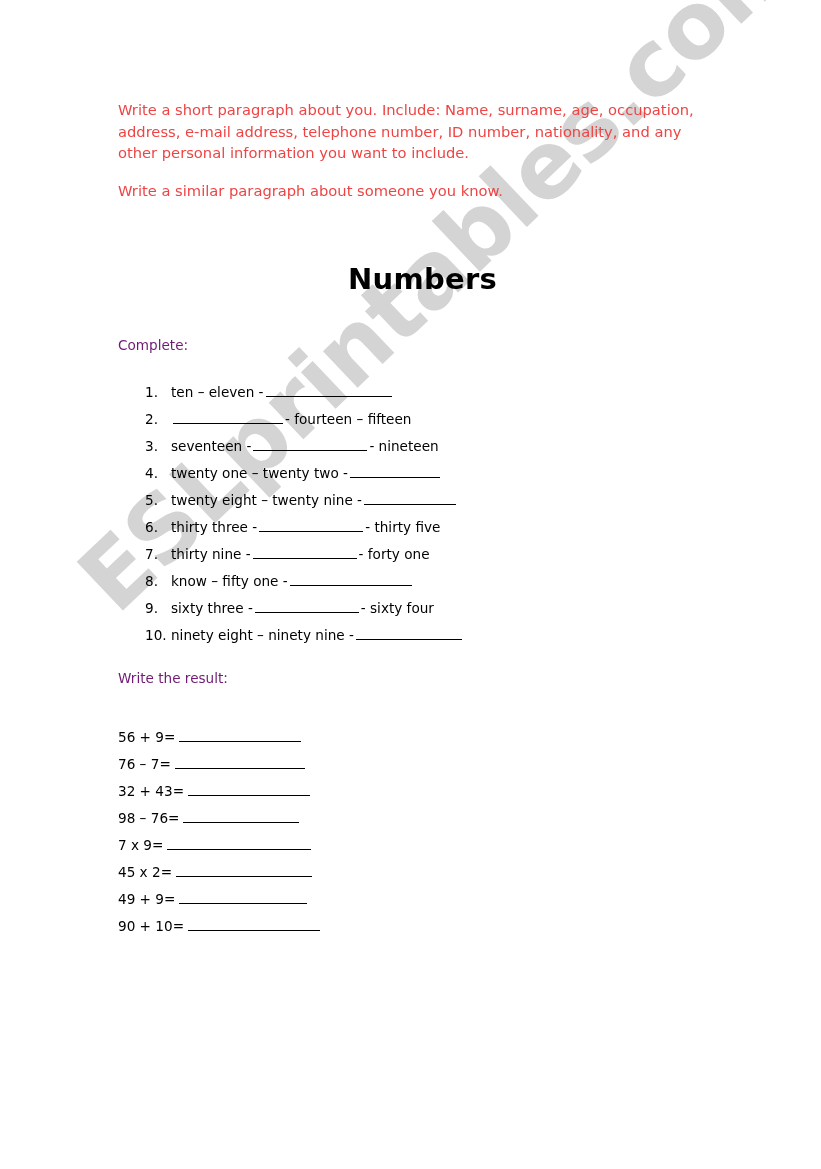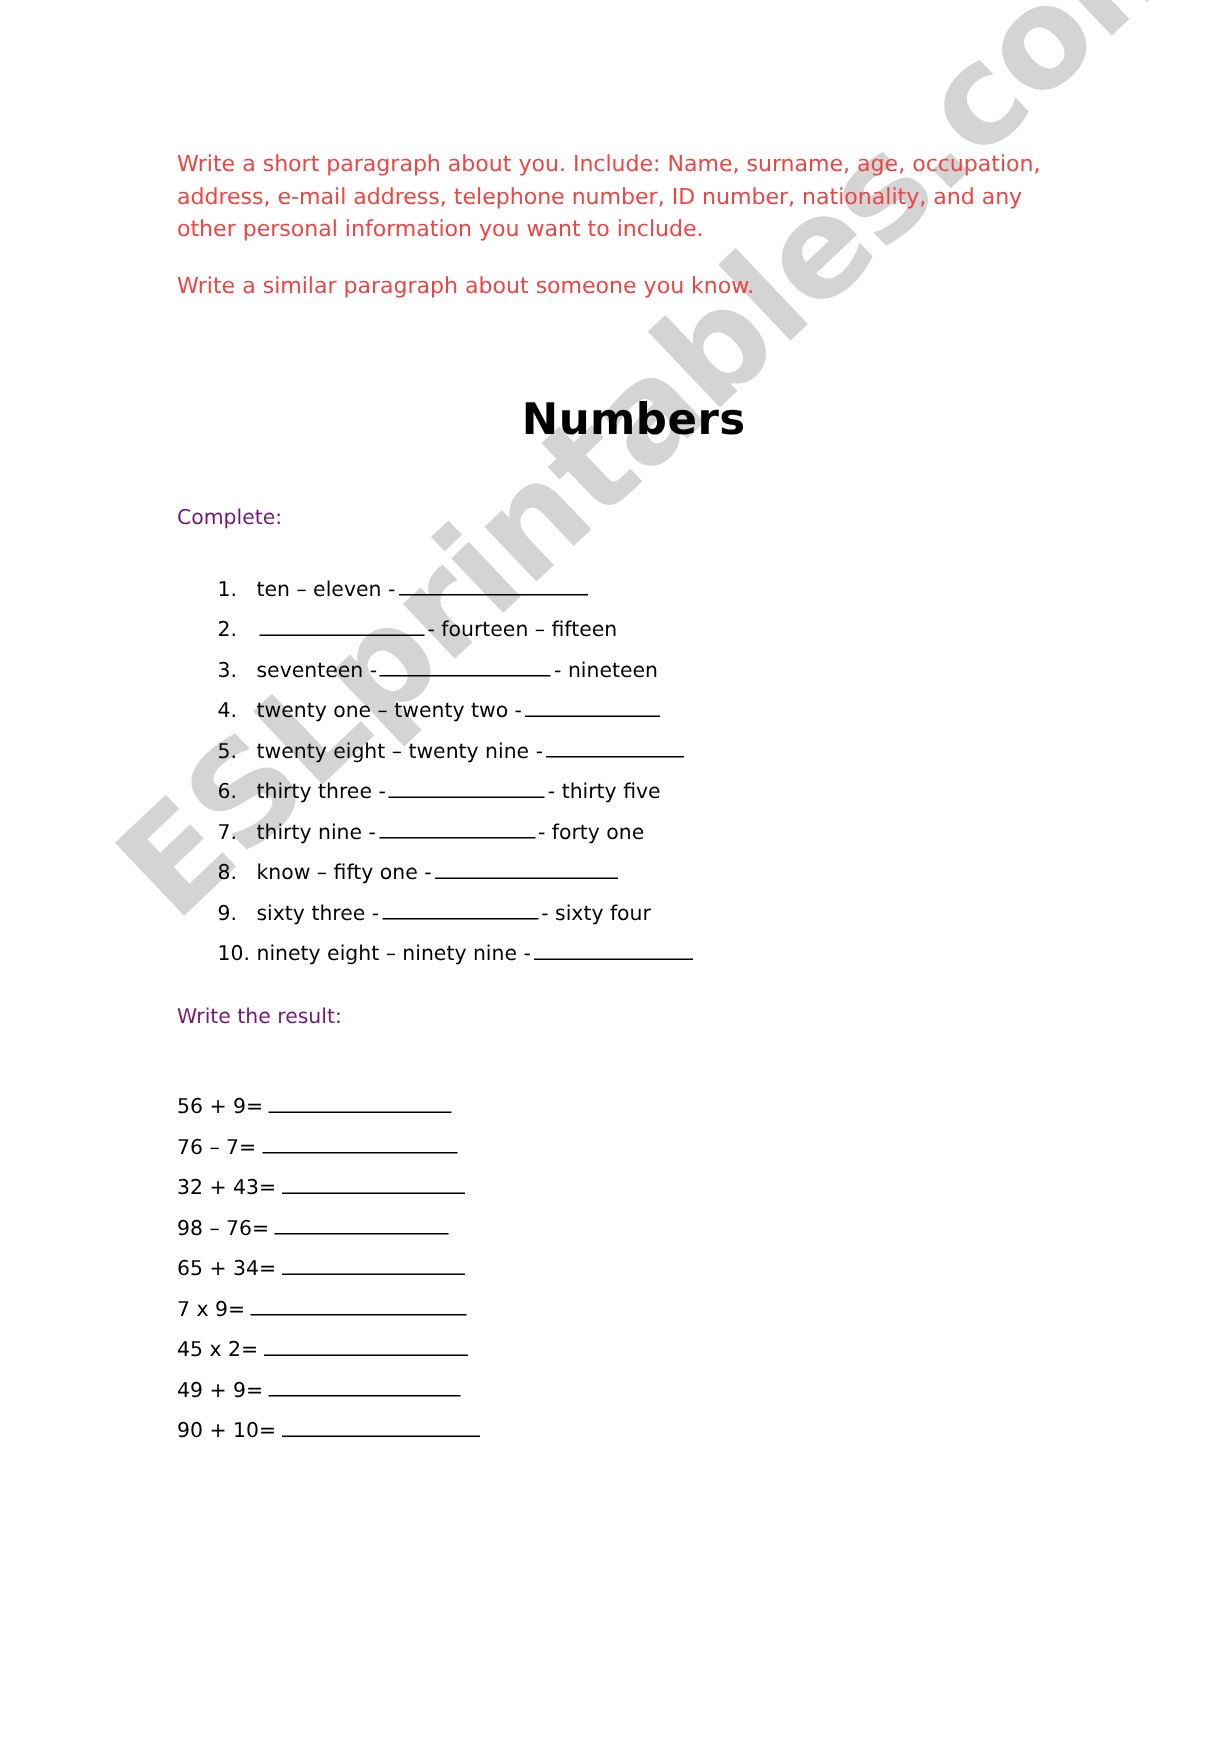--- a/index.html
+++ b/index.html
@@ -220,24 +220,20 @@
         </div>
         <div class="eq-row">
           <span class="eq-expr">32 + 43=</span>
           <span class="eq-blank" style="width: 122px;"></span>
         </div>
         <div class="eq-row">
           <span class="eq-expr">98 – 76=</span>
           <span class="eq-blank" style="width: 116px;"></span>
         </div>
         <div class="eq-row">
-          <span class="eq-expr">65 + 34=</span>
-          <span class="eq-blank" style="width: 122px;"></span>
-        </div>
-        <div class="eq-row">
           <span class="eq-expr">7 x 9=</span>
           <span class="eq-blank" style="width: 144px;"></span>
         </div>
         <div class="eq-row">
           <span class="eq-expr">45 x 2=</span>
           <span class="eq-blank" style="width: 136px;"></span>
         </div>
         <div class="eq-row">
           <span class="eq-expr">49 + 9=</span>
           <span class="eq-blank" style="width: 128px;"></span>

